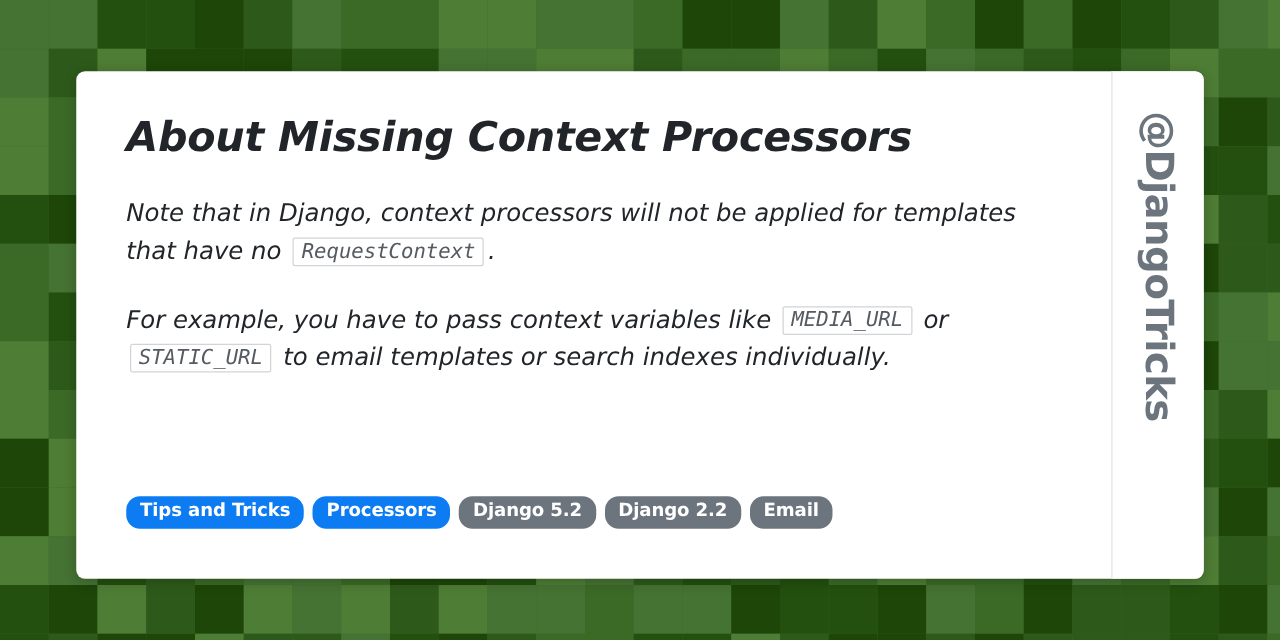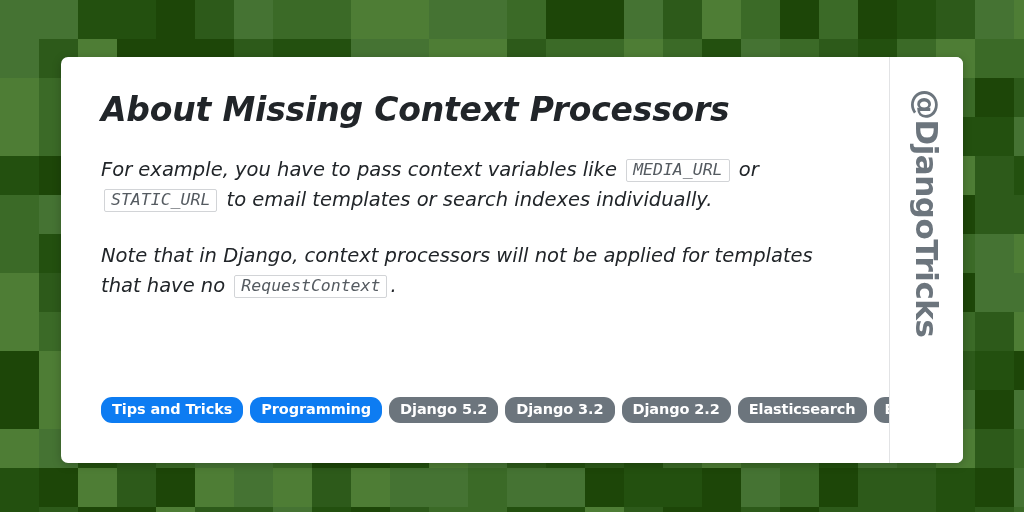--- a/index.html
+++ b/index.html
@@ -518,32 +518,30 @@
     <div class="bg-cell" style="left: 975px; top: 507px; width: 39px; height: 39px; background: rgb(45, 90, 26);"></div>
     <div class="bg-cell" style="left: 1014px; top: 507px; width: 39px; height: 39px; background: rgb(59, 106, 39);"></div>
   </div>
 
 <div class="card">
 
   <div class="card-body">
 
     <h1 class="card-title">About Missing Context Processors</h1>
 
+    <p class="card-text para-1"><span>Note that in Django, context processors will not be applied for templates that have no </span><code class="inline-code">RequestContext</code><span>.</span></p>
     <p class="card-text para-2"><span>For example, you have to pass context variables like </span><code class="inline-code">MEDIA_URL</code><span> or </span><code class="inline-code">STATIC_URL</code><span> to email templates or search indexes individually.</span></p>
-    <p class="card-text para-1"><span>Note that in Django, context processors will not be applied for templates that have no </span><code class="inline-code">RequestContext</code><span>.</span></p>
 
   </div>
 
   <div class="tag-row">
       <a class="tag tag-primary" style="background: rgb(13, 124, 242);">Tips and Tricks</a>
-      <a class="tag tag-primary" style="background: rgb(13, 124, 242);">Programming</a>
+      <a class="tag tag-primary" style="background: rgb(13, 124, 242);">Processors</a>
       <a class="tag tag-secondary" style="background: rgb(108, 117, 125);">Django 5.2</a>
-      <a class="tag tag-secondary" style="background: rgb(108, 117, 125);">Django 3.2</a>
       <a class="tag tag-secondary" style="background: rgb(108, 117, 125);">Django 2.2</a>
-      <a class="tag tag-secondary" style="background: rgb(108, 117, 125);">Elasticsearch</a>
       <a class="tag tag-secondary" style="background: rgb(108, 117, 125);">Email</a>
     </div>
 
   <div class="card-rail">
     <div class="rail-handle">@DjangoTricks</div>
   </div>
 
 </div>
 
 </body></html>

